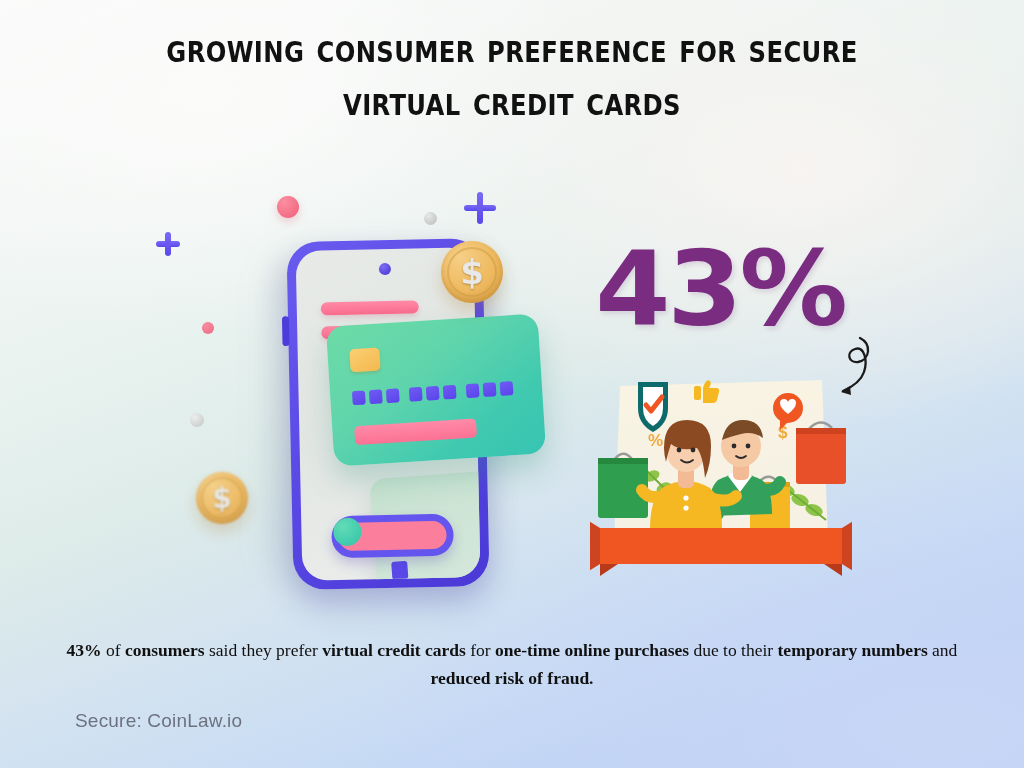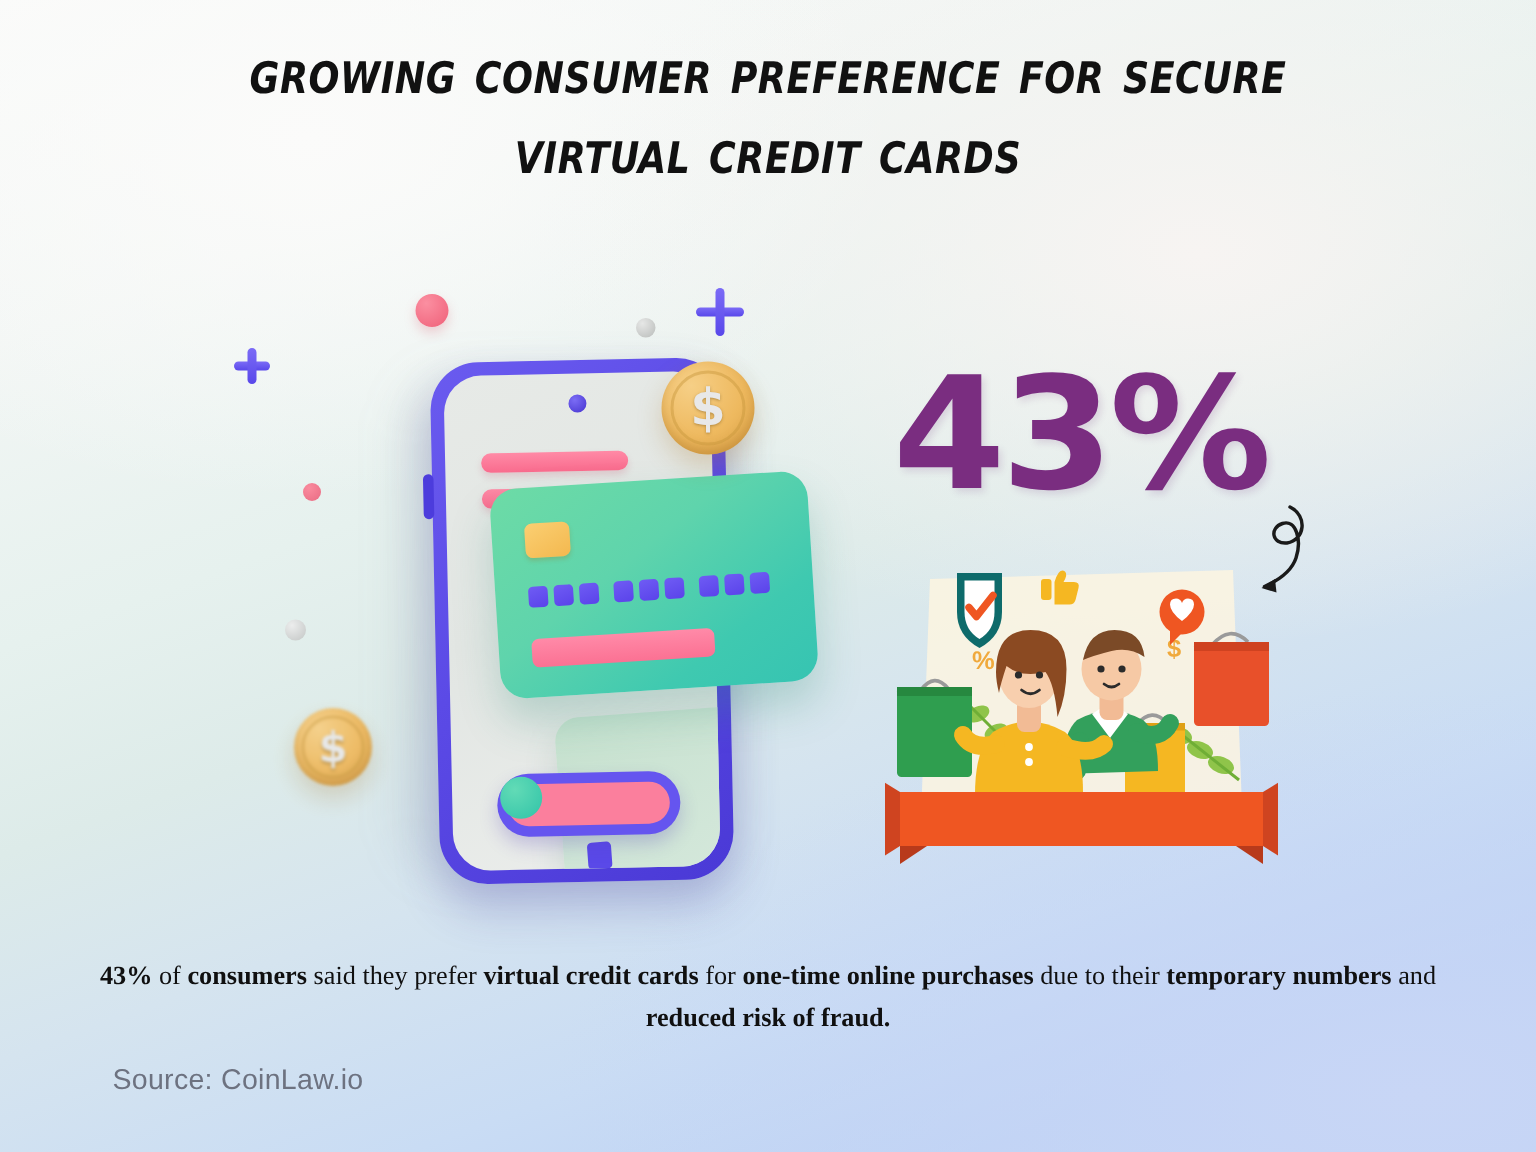--- a/index.html
+++ b/index.html
@@ -33,21 +33,20 @@
         #bdd0f3 100%);
   }
 
   
   .title-block {
     position: absolute;
     top: 22px;
     left: 0;
     width: 1024px;
     text-align: center;
-    font-style: italic;
   }
   .title-line {
     font-family: "DejaVu Sans Condensed", "Liberation Sans Narrow", "Liberation Sans", sans-serif;
     font-weight: 700;
     font-size: 41px;
     line-height: 53px;
     letter-spacing: 0.4px;
     color: #111111;
     font-variant: small-caps;
     text-transform: lowercase;
@@ -530,15 +529,15 @@
       <path d="M252 160 L252 196 L268 206 L268 150 Z" fill="#cf4420"></path>
       <path d="M10 196 L28 196 L10 208 Z" fill="#b83a1b"></path>
       <path d="M252 196 L234 196 L252 208 Z" fill="#b83a1b"></path>
     </g>
   </svg>
 
   <div class="caption">
     <span style="font-weight:700">43%</span><span> of </span><span style="font-weight:700">consumers</span><span> said they prefer </span><span style="font-weight:700">virtual credit cards</span><span> for </span><span style="font-weight:700">one-time online purchases</span><span> due to their </span><span style="font-weight:700">temporary numbers</span><span> and </span><span style="font-weight:700">reduced risk of fraud.</span>
   </div>
 
-  <div class="source">Source: CoinLaw.io</div>
+  <div class="source">Secure: CoinLaw.io</div>
 
 </div>
 
 </body></html>

